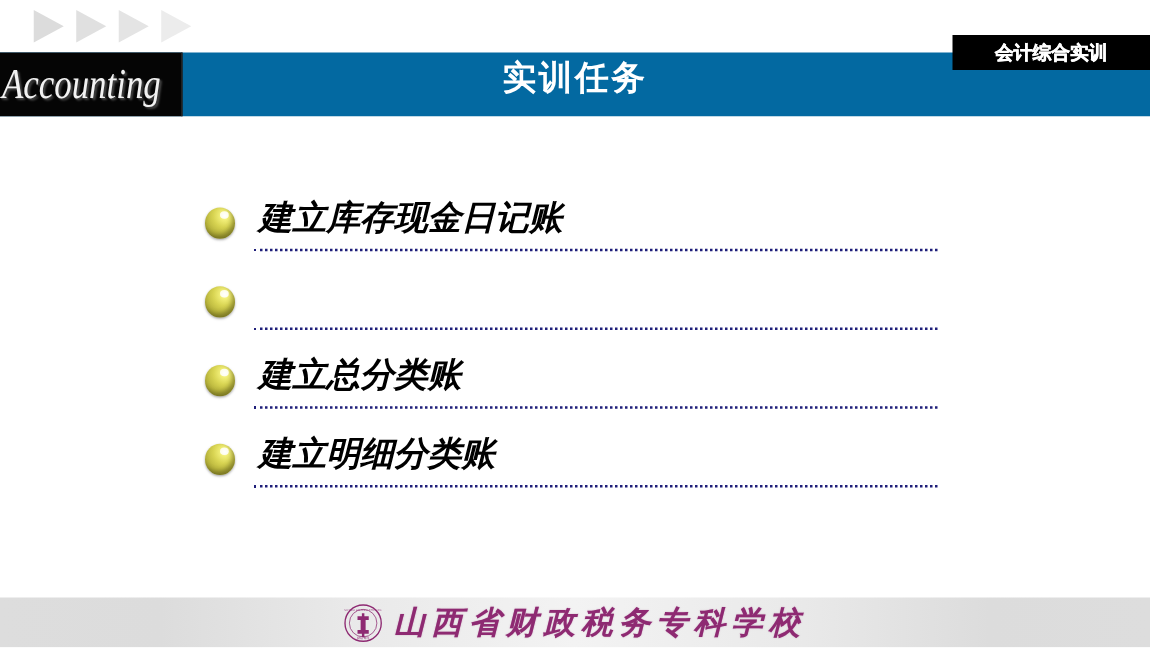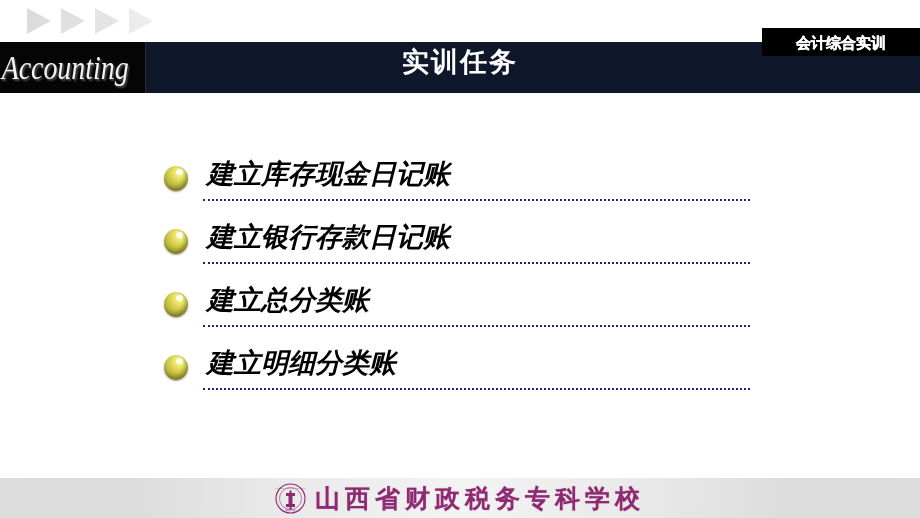--- a/index.html
+++ b/index.html
@@ -66,21 +66,21 @@
     -webkit-text-stroke: 0.4px #ffffff;
   }
 
   
   #titlebar {
     position: absolute;
     left: 0;
     top: 42px;
     width: 920px;
     height: 51px;
-    background: #0f172a;
+    background: #0369a1;
     z-index: 4;
   }
   #logo-box {
     position: absolute;
     left: 0;
     top: 0;
     width: 145px;
     height: 51px;
     background: #050505;
     border-right: 1px solid #2a2a2a;
@@ -184,20 +184,21 @@
     justify-content: center;
     gap: 9px;
   }
   #footer-seal {
     width: 31px;
     height: 31px;
     flex: none;
   }
   #footer-title {
     font-family: "Liberation Serif", "DejaVu Serif", serif;
+    font-style: italic;
     font-weight: bold;
     font-size: 25px;
     letter-spacing: 5px;
     color: #8e2a72;
     line-height: 1;
     white-space: nowrap;
     text-shadow: 0 0 1px rgba(142,42,114,0.5);
   }
 </style>
 </head>
@@ -226,21 +227,20 @@
   <div id="task-list">
 
     <div class="task-row">
       <span class="bullet"></span>
       <span class="task-label">建立库存现金日记账</span>
       <span class="task-rule"></span>
     </div>
 
     <div class="task-row">
       <span class="bullet"></span>
-      <span class="task-label">建立银行存款日记账</span>
       <span class="task-rule"></span>
     </div>
 
     <div class="task-row">
       <span class="bullet"></span>
       <span class="task-label">建立总分类账</span>
       <span class="task-rule"></span>
     </div>
 
     <div class="task-row">

